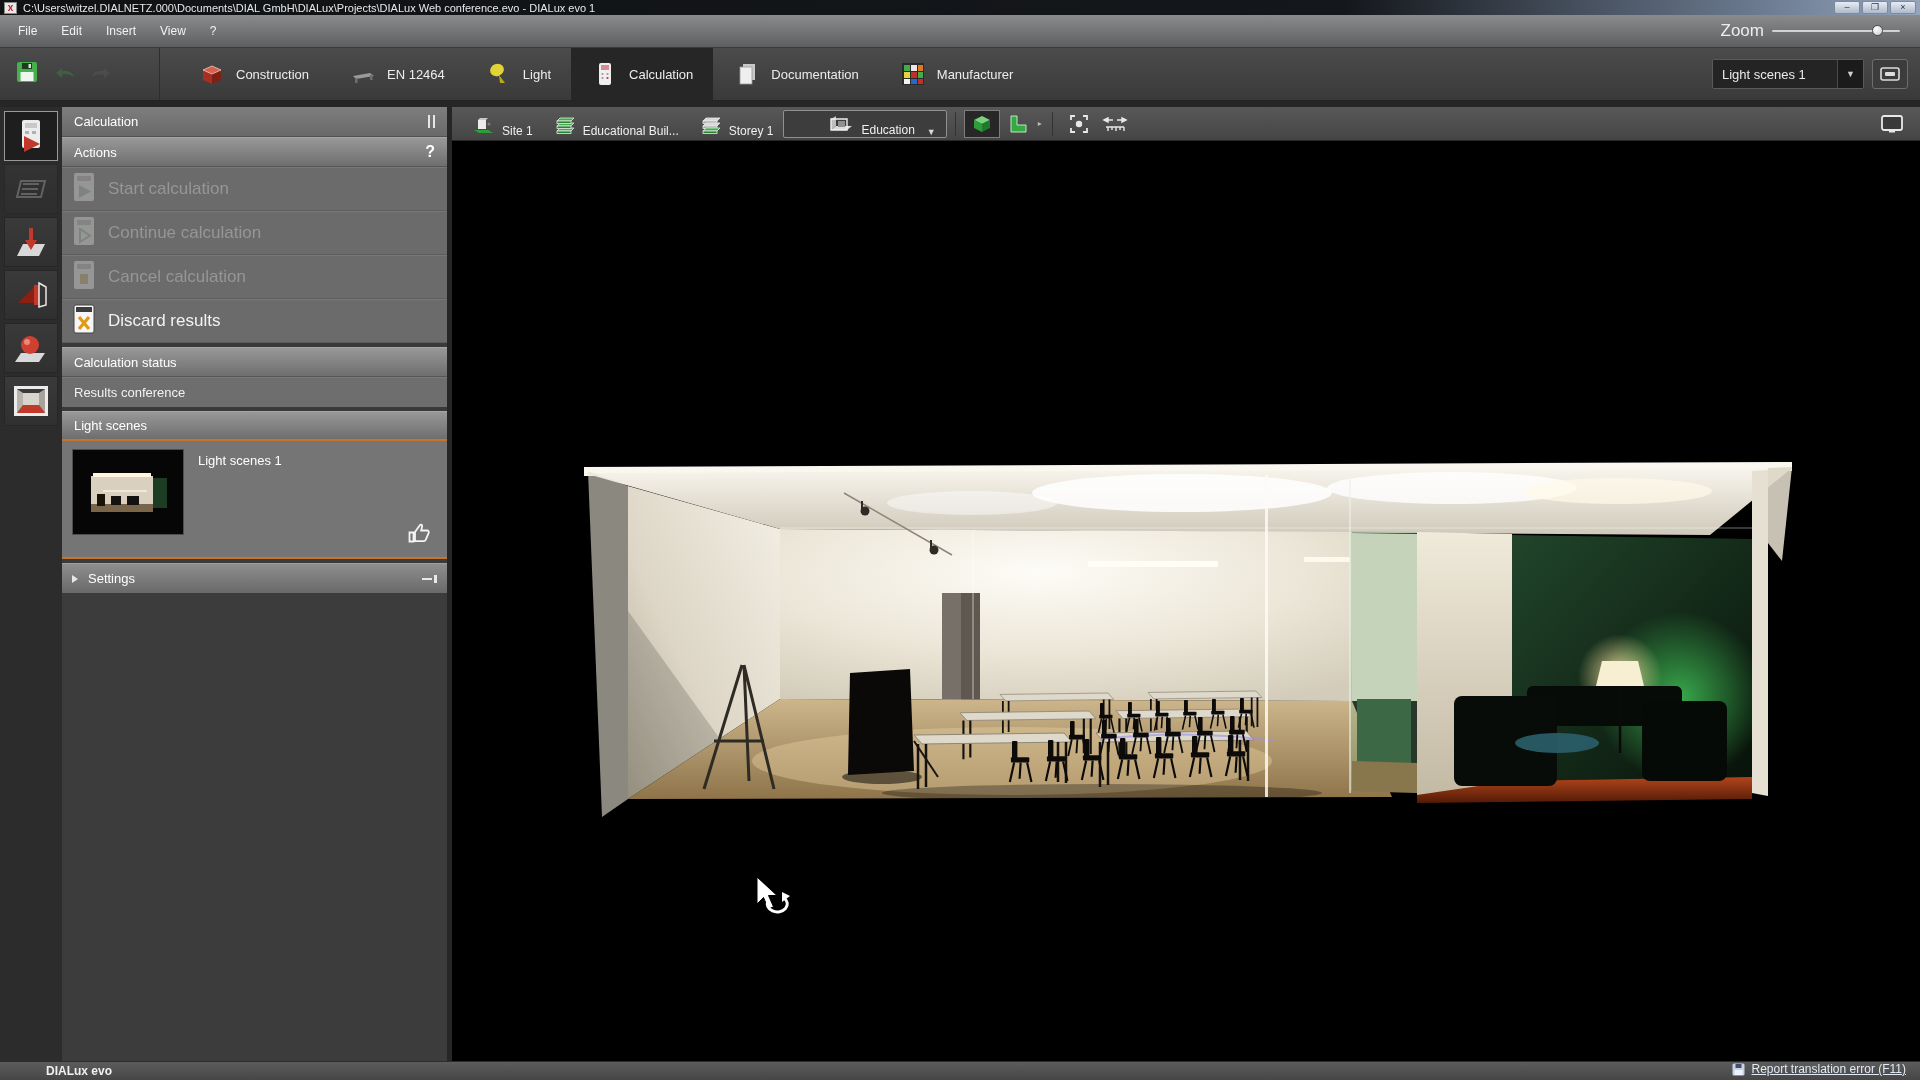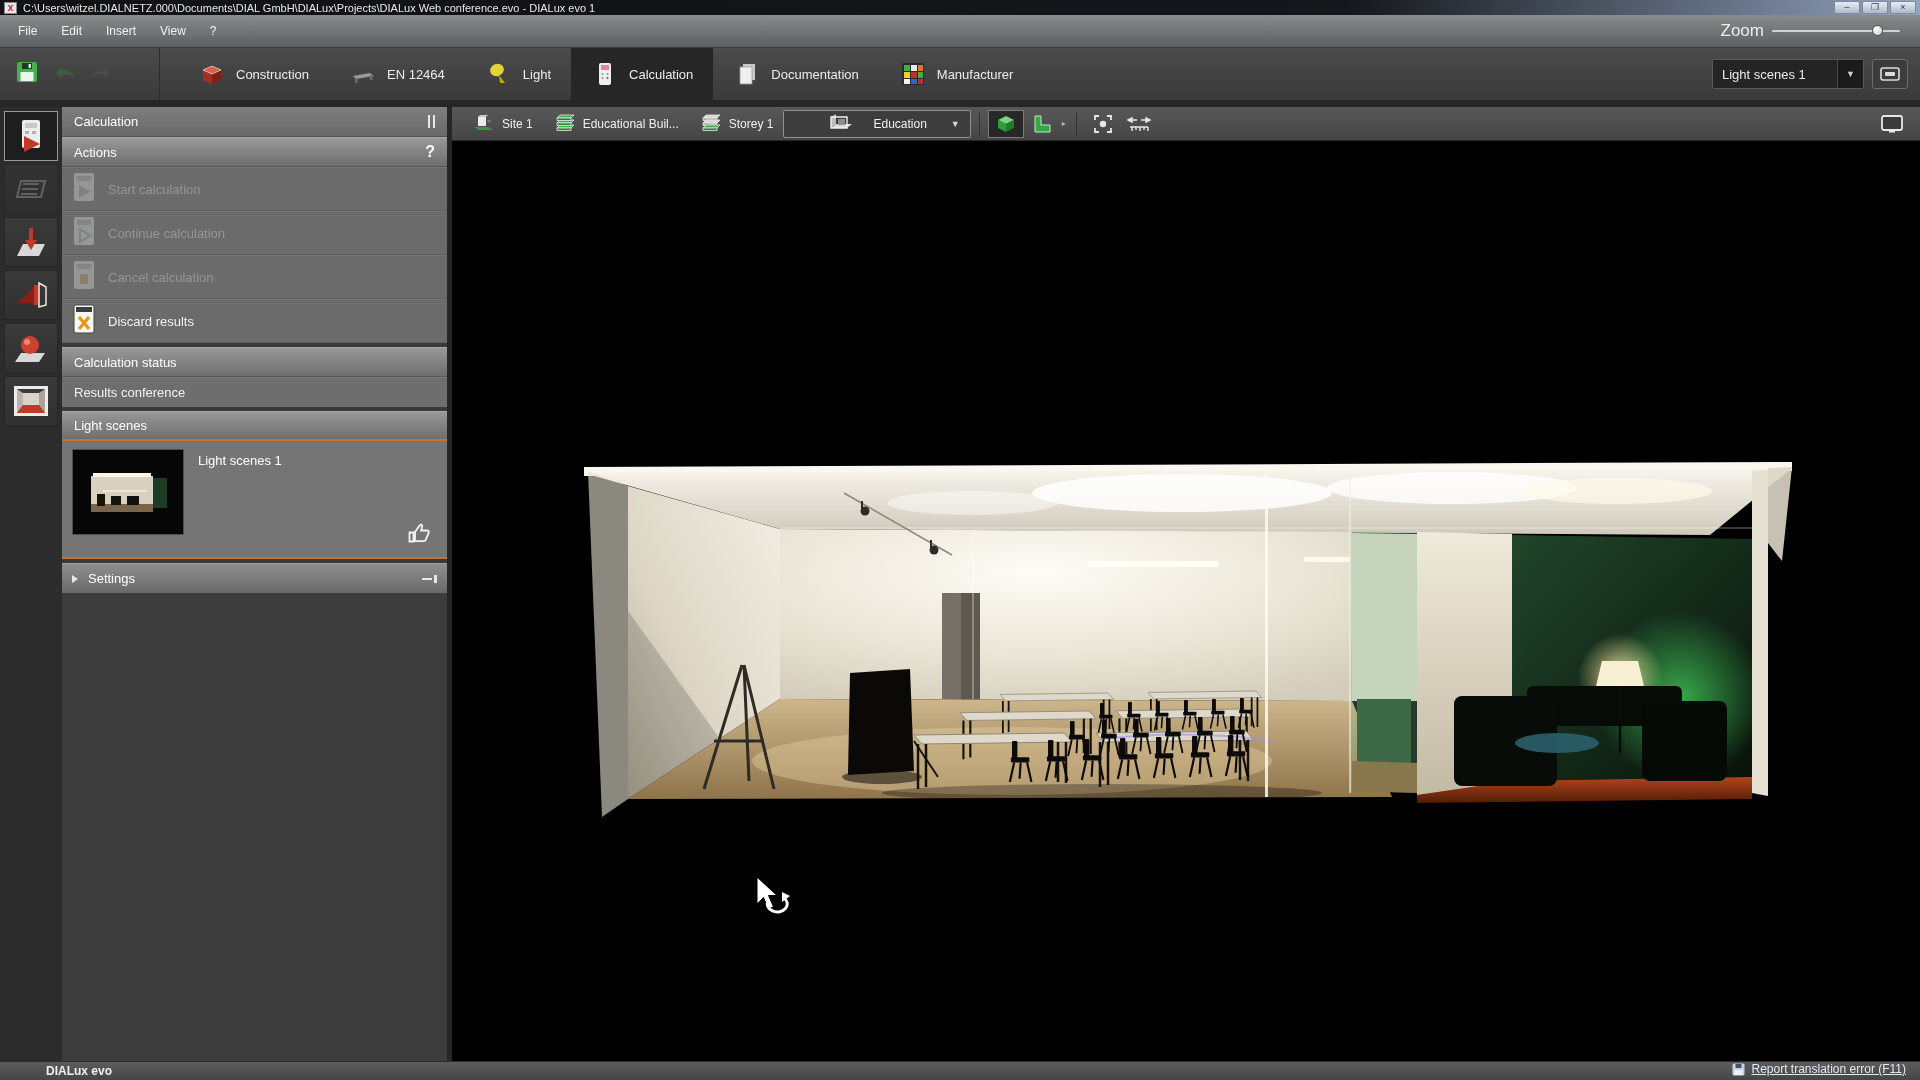--- a/index.html
+++ b/index.html
@@ -58,21 +58,21 @@
   .ptitle { height:30px; background:linear-gradient(#7e7e7e,#696969); border-bottom:1px solid #515151;
     display:flex; align-items:center; padding:0 12px; color:#fff; font-size:13px; }
   .ptitle .grip { margin-left:auto; display:flex; gap:3px; }
   .ptitle .grip i { width:2px; height:13px; background:#e6e6e6; display:block; }
   .sechead { height:30px; background:linear-gradient(#989898,#6e6e6e); border-top:1px solid #a6a6a6;
     border-bottom:1px solid #565656; display:flex; align-items:center; padding:0 12px; color:#fff; font-size:13px;text-align:right; }
   .sechead .help { margin-left:auto; color:#fff; font-size:16px; font-weight:bold; }
   .sechead.orange { border-bottom:2px solid #c8742c; }
   .actrow { height:44px; background:#6b6b6b; display:flex; align-items:center; padding:0 10px; gap:12px;
     border-bottom:1px solid #5d5d5d; border-top:1px solid #787878; }
-  .actrow .albl { font-size:13px; color:#f2f2f2; }
+  .actrow .albl { font-size:17px; color:#f2f2f2; }
   .actrow.disabled .albl { color:#969696; }
   .actrow.disabled .aicon { opacity:.4; }
   .plainrow { height:30px; background:#6e6e6e; display:flex; align-items:center; padding:0 12px;
     color:#f2f2f2; font-size:13px; border-top:1px solid #7a7a7a; }
   .gap4 { height:4px; background:#3a3a3a; }
   .sceneitem { background:#757575; border-bottom:2px solid #c8742c; padding:8px 10px 10px 10px;
     display:flex; gap:14px; position:relative; height:118px; }
   .thumb { width:112px; height:86px; border:1px solid #4e4e4e; background:#000; }
   .sceneitem .slabel { color:#fff; font-size:13px; padding-top:4px; }
   .thumbup { position:absolute; right:14px; bottom:8px; }
@@ -81,22 +81,22 @@
   .settingsrow .exp { width:0; height:0; border-left:6px solid #e8e8e8; border-top:4px solid transparent; border-bottom:4px solid transparent; }
   .settingsrow .pinicon { margin-left:auto; display:flex; align-items:center; gap:2px; }
   .settingsrow .pinicon i { display:block; background:#e8e8e8; }
   .panelfill { flex:1; background:#3c3c3c; }
 
   
   .vgap { width:5px; background:#262626; }
   .viewarea { flex:1; display:flex; flex-direction:column; }
   .viewbar { height:34px; background:linear-gradient(#585858,#454545); border-bottom:1px solid #272727;
     display:flex; align-items:center; padding:0 10px; }
-  .crumb { display:flex; align-items:center; gap:8px; padding:0 10px; height:28px; color:#f0f0f0; font-size:12px; }
-  .crumb.active { border:1px solid #909090; background:#3d3d3d; border-radius:2px; gap:20px;padding-left:45px; }
+  .crumb { display:flex; align-items:flex-end; gap:8px; padding:0 10px; height:28px; color:#f0f0f0; font-size:12px; }
+  .crumb.active { border:1px solid #909090; background:#3d3d3d; border-radius:2px; gap:8px;padding-left:45px; }
   .crumb .dd { color:#d8d8d8; font-size:9px; margin-left:4px; }
   .vsep { width:1px; height:24px; background:#333; margin:0 8px; }
   .vbtn { width:36px; height:28px; display:flex; align-items:center; justify-content:center; }
   .vbtn.sel { background:#272727; border:1px solid #7c7c7c; }
   .tinyarrow { color:#bbb; font-size:8px; margin:0 2px; }
   .vright { margin-left:auto; }
   .viewport { flex:1; background:#000; position:relative; }
   .viewport svg { display:block; }
 
   

